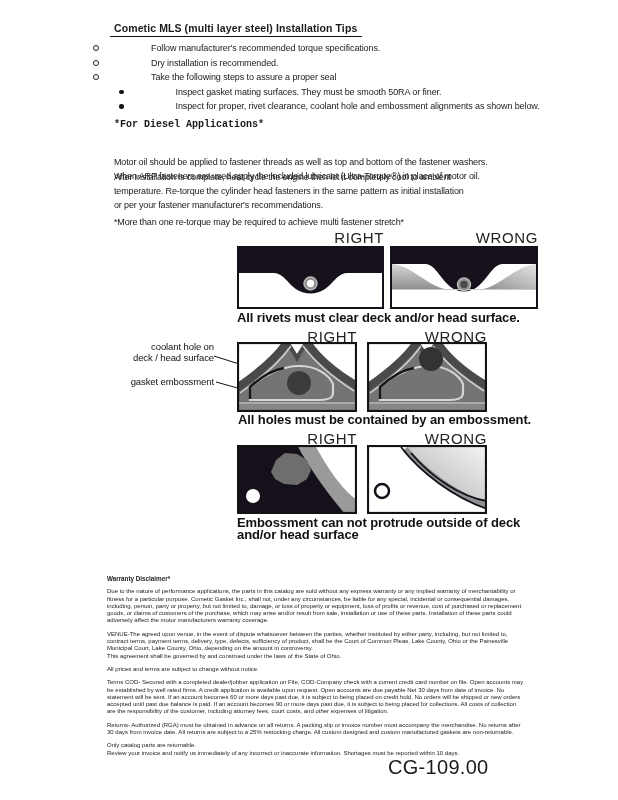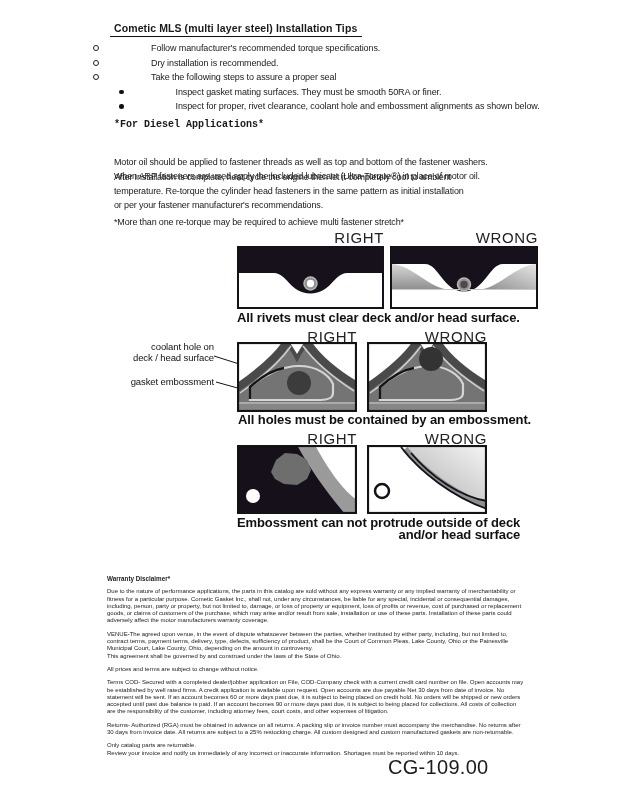--- a/index.html
+++ b/index.html
@@ -184,21 +184,21 @@
     </defs>
     <rect x="0" y="0" width="120" height="69" fill="#ffffff"></rect>
     <path d="M34,0 L120,0 L120,62 C92,52 62,30 42,6 L38,0 Z" fill="url(#g3)"></path>
     <path d="M38,4 C58,28 90,51 120,60" stroke="#8f8f8f" stroke-width="6" fill="none"></path>
     <path d="M34,2 C54,28 86,52 120,64" stroke="#15101a" stroke-width="1.8" fill="none"></path>
     <path d="M44,8 C64,32 94,52 120,56" stroke="#15101a" stroke-width="1.8" fill="none"></path>
     <circle cx="15" cy="46" r="7" fill="#ffffff" stroke="#15101a" stroke-width="2.5"></circle>
     <rect x="1" y="1" width="118" height="67" fill="none" stroke="#131313" stroke-width="2.2"></rect>
   </svg>
 
-  <div class="abs dg-cap pre" style="left:237px;top:517px;text-align:right;">Embossment can not protrude outside of deck
+  <div class="abs dg-cap pre" style="left:237px;top:517px;">Embossment can not protrude outside of deck
 and/or head surface</div>
 
   <div class="abs legal">
     <h4>Warranty Disclaimer*</h4>
     <p class="pre tight">Due to the nature of performance applications, the parts in this catalog are sold without any express warranty or any implied warranty of merchantability or
 fitness for a particular purpose.  Cometic Gasket Inc., shall not, under any circumstances, be liable for any special, incidental or consequential damages,
 including, person, party or property, but not limited to, damage, or loss of property or equipment, loss of profits or revenue, cost of purchased or replacement
 goods, or claims of customers of the purchase, which may arise and/or result from sale, installation or use of these parts.  Installation of these parts could
 adversely affect the motor manufacturers warranty coverage.</p>
     <p class="pre" style="margin-top:6px;margin-bottom:0;">VENUE-The agreed upon venue, in the event of dispute whatsoever between the parties, whether instituted by either party, including, but not limited to,

